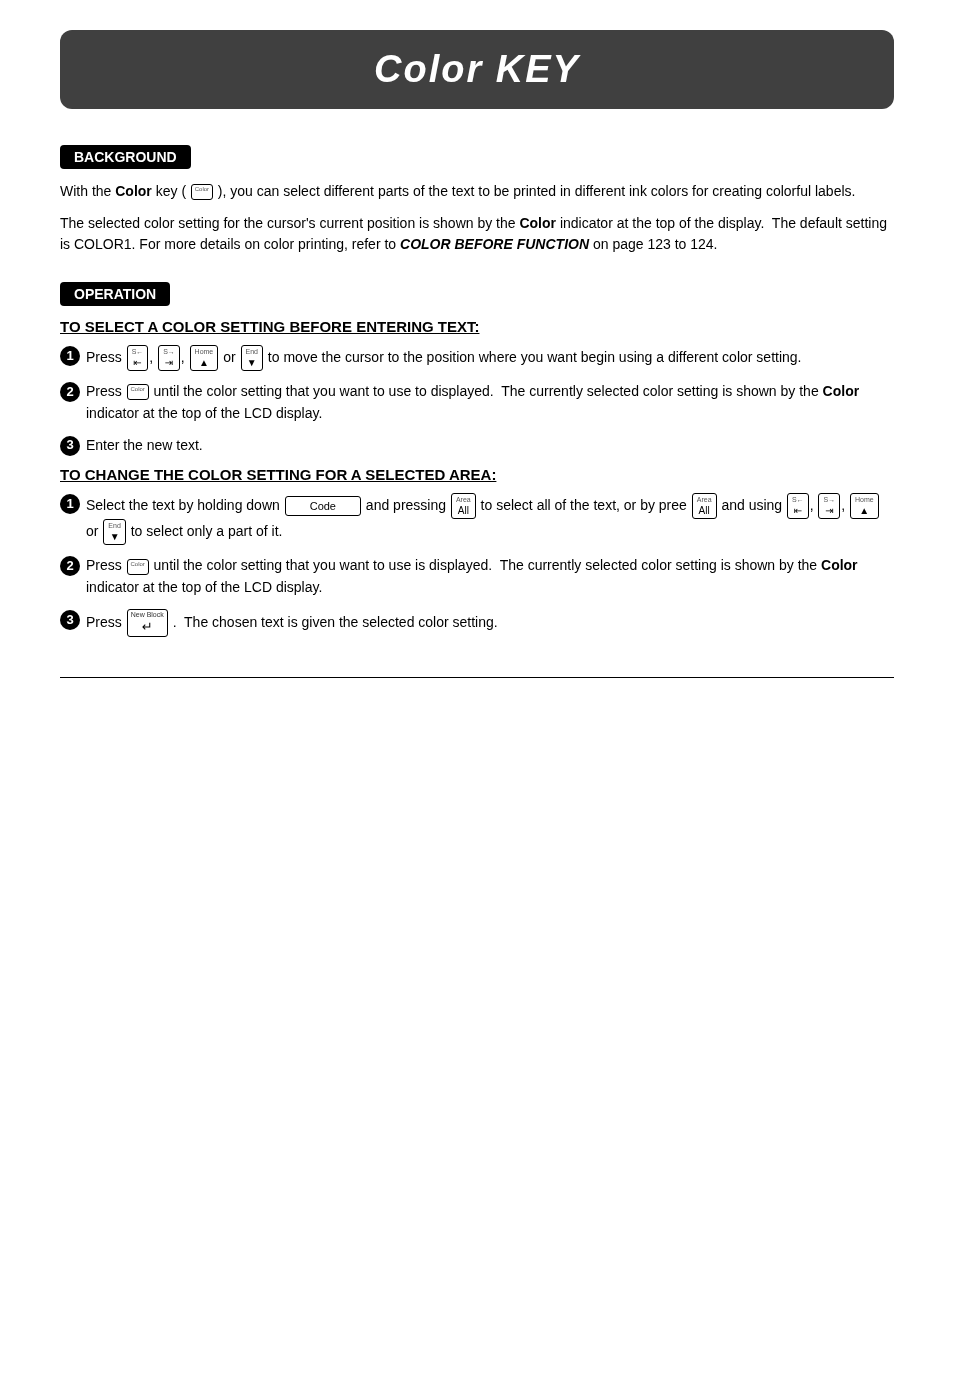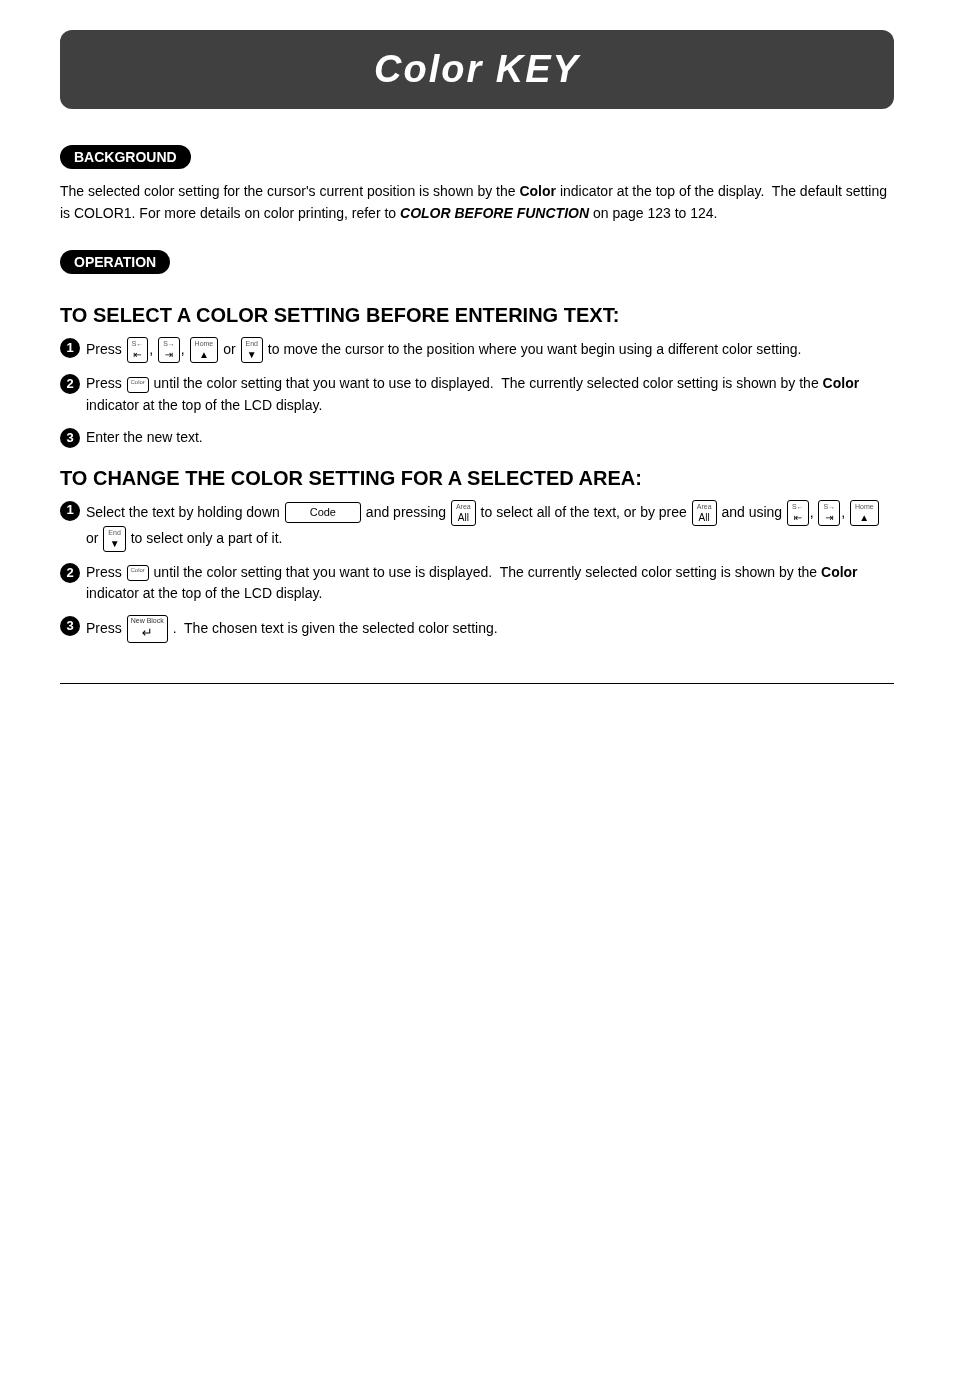--- a/index.html
+++ b/index.html
@@ -25,37 +25,37 @@
       font-weight: bold;
       font-style: italic;
       letter-spacing: 2px;
     }
     .section-label {
       display: inline-block;
       background: #000;
       color: #fff;
       font-size: 14px;
       font-weight: bold;
-      border-radius: 12px;
+      border-radius: 4px;
       padding: 4px 14px;
       margin-bottom: 12px;
       margin-top: 8px;
     }
     .section {
       margin-bottom: 18px;
     }
     .body-text {
       margin-bottom: 10px;
       line-height: 1.55;
     }
     .subsection-title {
       font-weight: bold;
-      font-size: 20px;
-      margin-top: 18px;
+      font-size: 15px;
       margin-bottom: 10px;
+      text-decoration: underline;
     }
     .step {
       display: flex;
       align-items: flex-start;
       margin-bottom: 10px;
       line-height: 1.55;
     }
     .step-content {
       flex: 1;
     }
@@ -142,20 +142,25 @@
 <body>
 
 <div class="page-title-box">
   <span class="page-title">Color KEY</span>
 </div>
 
 <div class="section">
   <div>
     <span class="section-label">BACKGROUND</span>
   </div>
+  <p class="body-text">
+    With the <span class="bold">Color</span> key (
+    <span class="color-key-icon"></span>
+    ), you can select different parts of the text to be printed in different ink colors for creating colorful labels.
+  </p>
   <p class="body-text">
     The selected color setting for the cursor's current position is shown by the <span class="bold">Color</span> indicator at the top of the display.&nbsp; The default setting is COLOR1. For more details on color printing, refer to <span class="italic bold">COLOR BEFORE FUNCTION</span> on page 123 to 124.
   </p>
 </div>
 
 <div class="section">
   <div>
     <span class="section-label">OPERATION</span>
   </div>
 

